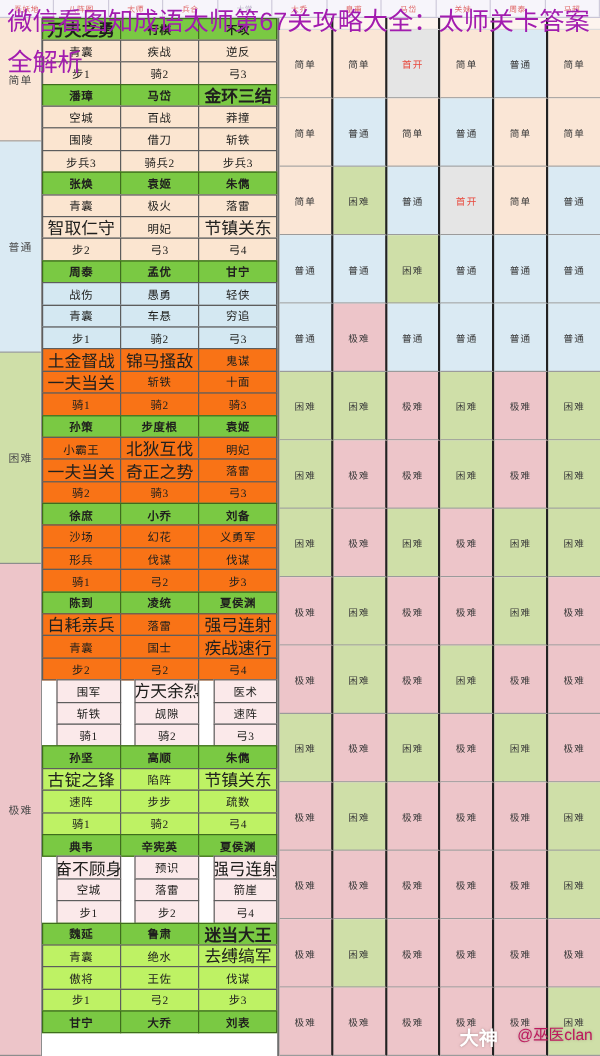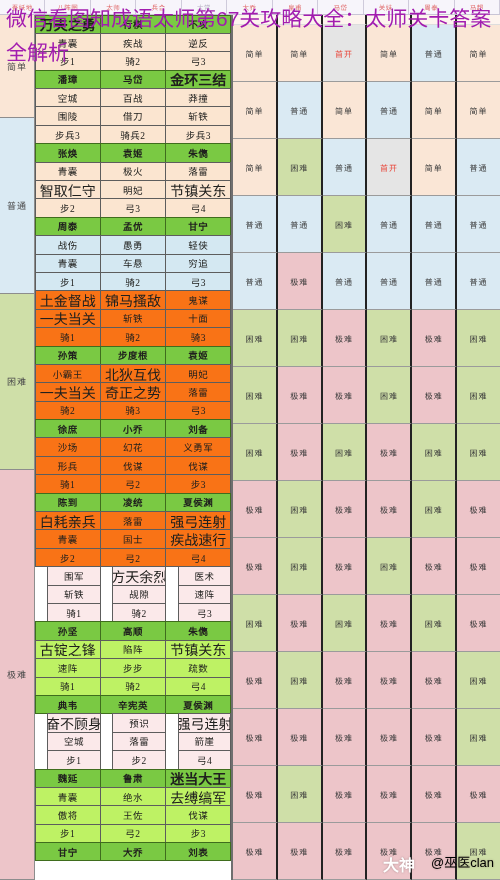--- a/index.html
+++ b/index.html
@@ -129,21 +129,21 @@
   
   .watermark{
     position:absolute;
     right:6px;bottom:4px;
     z-index:10;
     display:flex;align-items:flex-start;gap:16px;
     font-family:"Liberation Sans","DejaVu Sans",sans-serif;
     pointer-events:none;
   }
   .wm-big{font-size:16px;font-weight:bold;color:#ffffff;text-shadow:0 0 2px rgba(120,90,90,.6);}
-  .wm-small{font-size:13px;color:#000000;text-shadow:0 0 2px rgba(120,90,90,.5);}
+  .wm-small{font-size:13px;color:#be185d;text-shadow:0 0 2px rgba(120,90,90,.5);}
 </style>
 </head>
 <body>
 
 <div id="root">
 
   <div class="sheet">
 
     <div class="hdr-row">
         <div class="hdr-cell">吾妖地</div>

